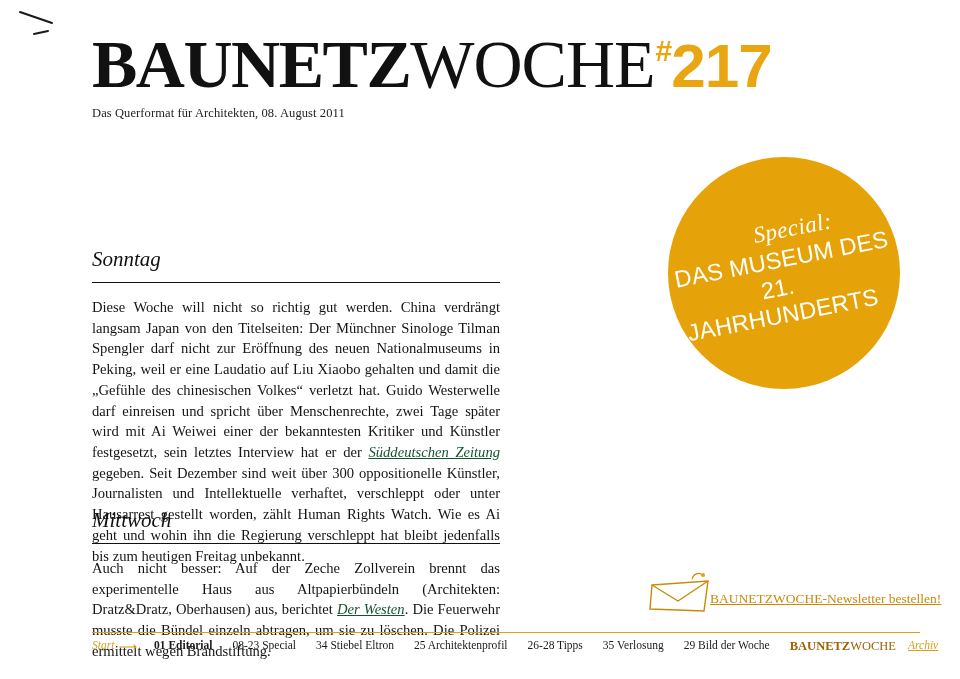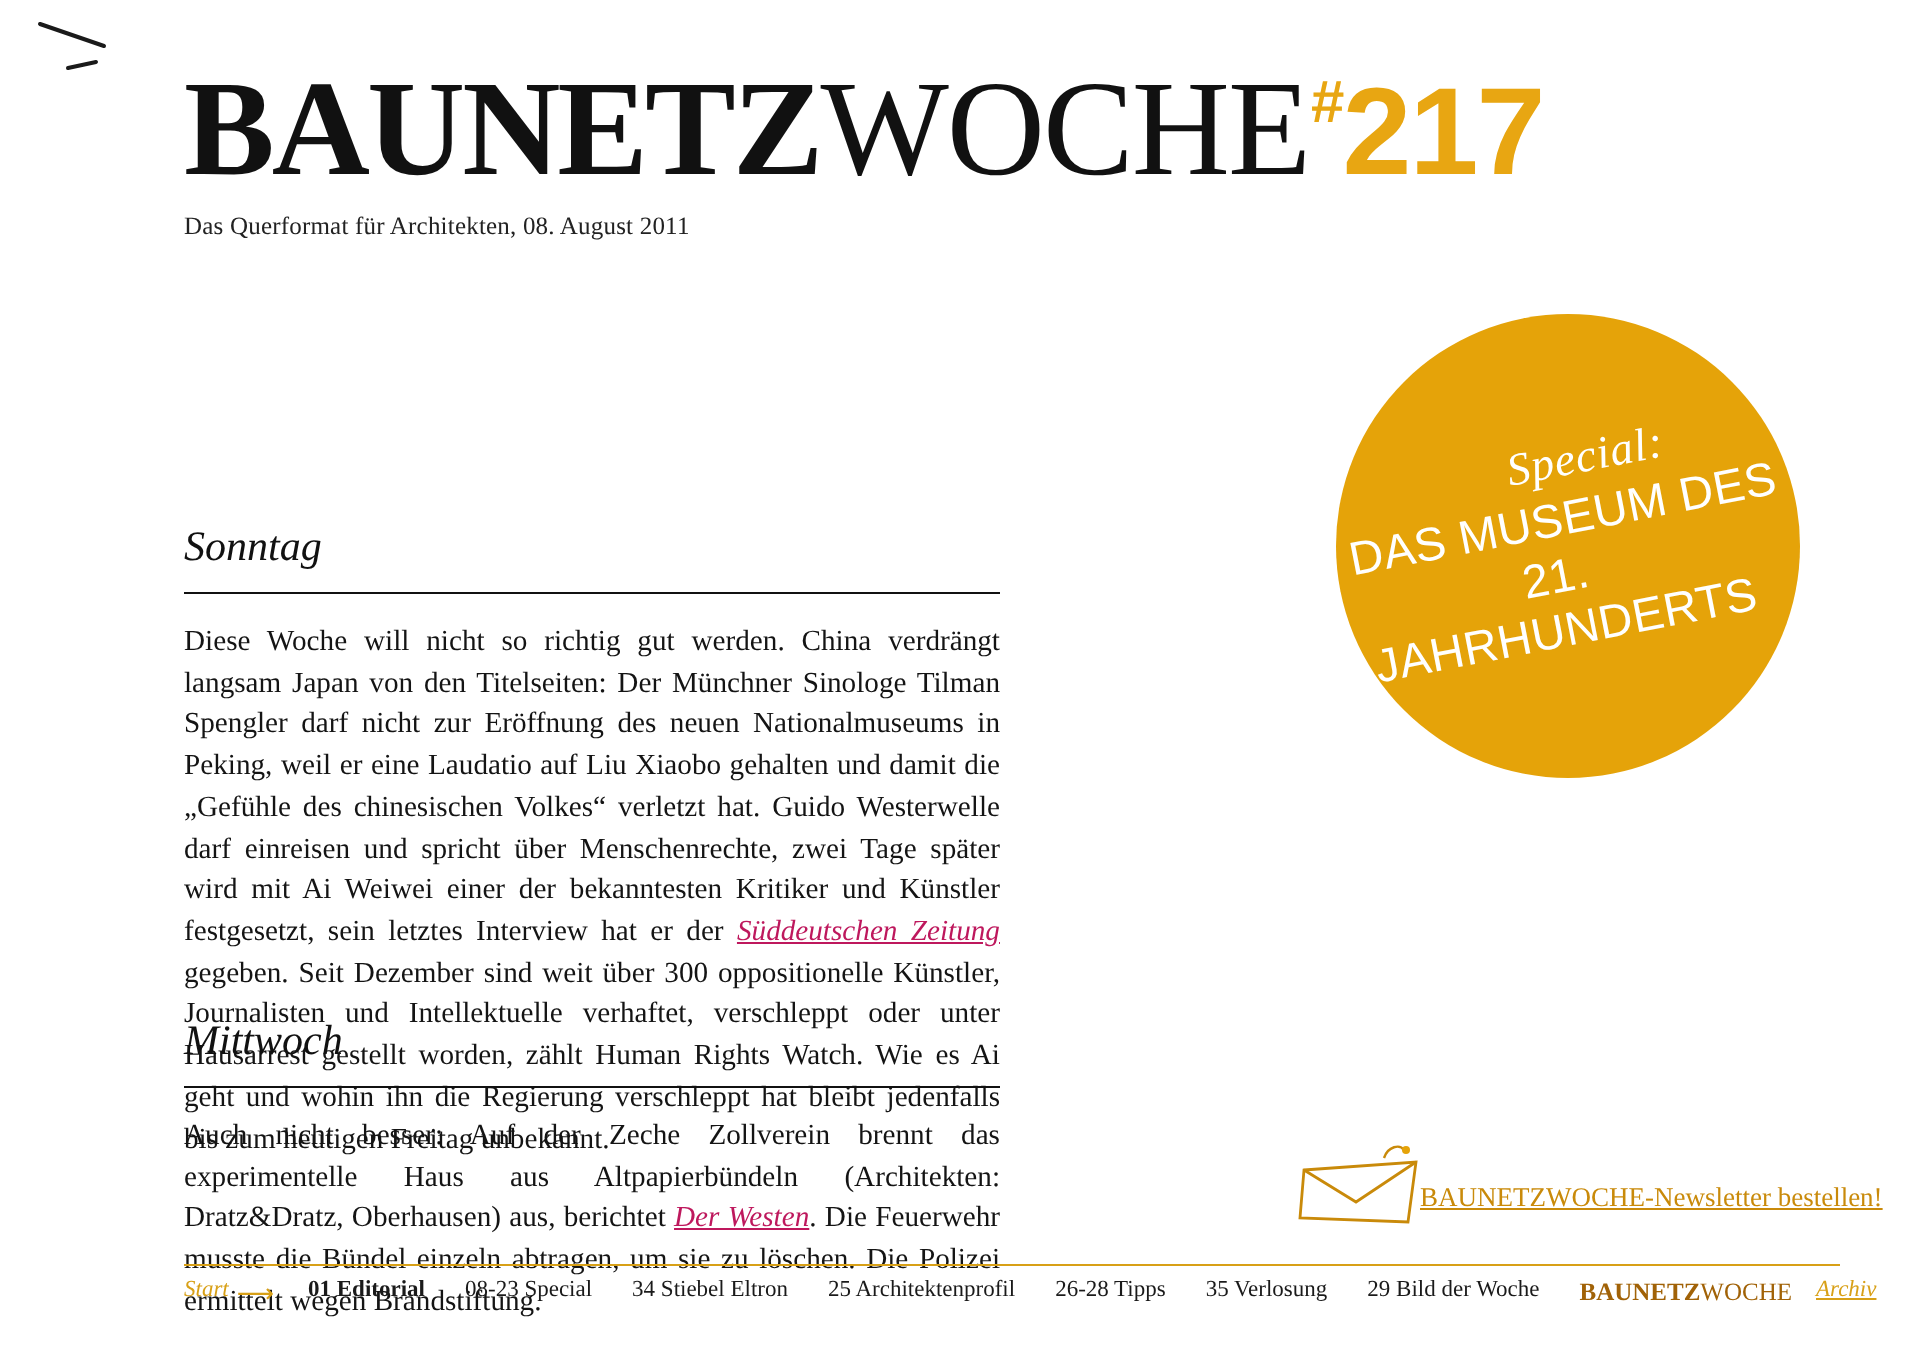--- a/index.html
+++ b/index.html
@@ -118,21 +118,21 @@
   .badge-l3 {
     font-size: 23.5px;
     letter-spacing: 0.2px;
     padding-right: 18px;
   }
 
   
   .column {
     position: absolute;
     left: 92px;
-    top: 261px;
+    top: 247px;
     width: 408px;
   }
   .sec-title {
     font-family: "Liberation Serif", serif;
     font-style: italic;
     font-size: 21px;
     color: #111;
     margin: 0 0 10px 0;
     font-weight: normal;
   }
@@ -145,21 +145,21 @@
   .body-text {
     font-family: "Liberation Serif", serif;
     font-size: 14.6px;
     line-height: 1.42;
     color: #141414;
     text-align: justify;
     margin: 0;
   }
   .body-text a,
   .inline-link {
-    color: #be185d;
+    color: #14532d;
     text-decoration: underline;
     font-style: italic;
   }
   .block-2 {
     position: absolute;
     left: 92px;
     top: 508px;
     width: 408px;
   }
 

